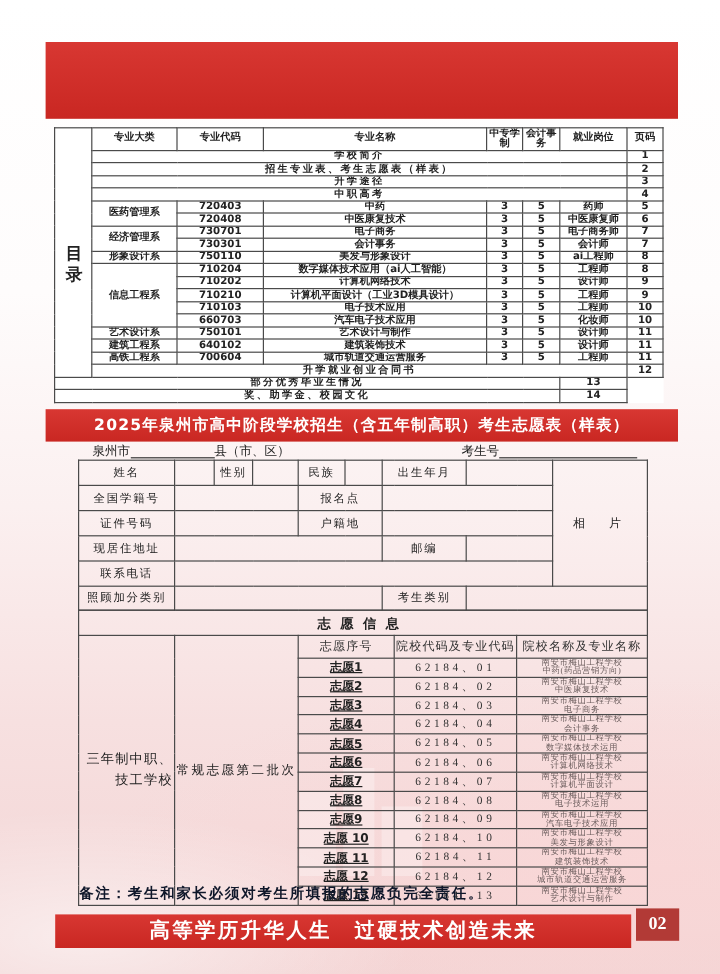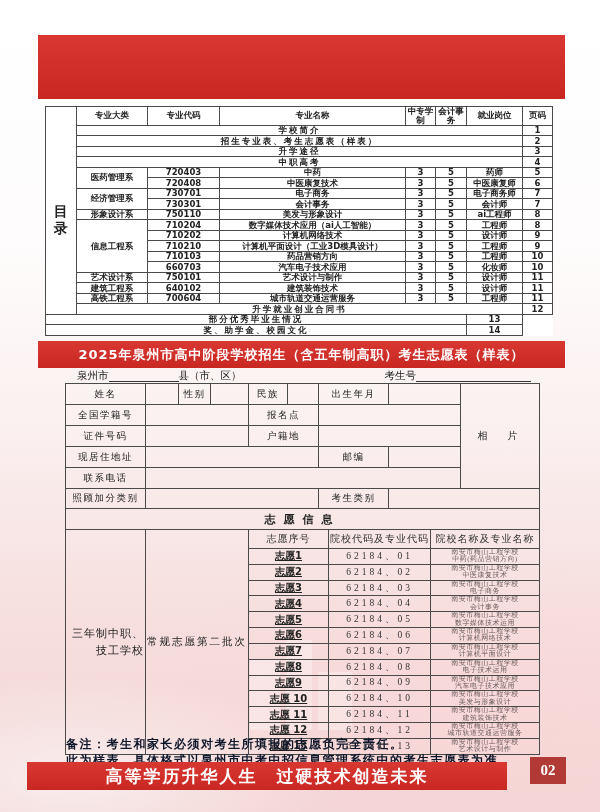--- a/index.html
+++ b/index.html
@@ -49,21 +49,21 @@
   #volunteer .leftlab{font-size:11px;letter-spacing:1px;white-space:pre-line;line-height:1.5;text-align:right;}
   #volunteer .batch{font-size:10.5px;letter-spacing:2px;}
   #volunteer .vno{font-size:10px;font-weight:bold;font-family:"DejaVu Sans",sans-serif;text-decoration:underline;}
   #volunteer .vcode{font-size:9.5px;letter-spacing:3px;color:#333;}
   #volunteer .vschool{font-size:7px;line-height:7.4px;color:#6a5c5c;letter-spacing:0.5px;}
 
   #notes{position:absolute;left:66px;top:736px;width:500px;
     font-family:"Liberation Serif",serif;font-size:12px;font-weight:600;color:#0f172a;
     line-height:16px;letter-spacing:1.5px;}
 
-  #footer-bar{position:absolute;left:27px;top:762px;width:480px;height:28px;color:#fff;
+  #footer-bar{position:absolute;left:46px;top:762px;width:480px;height:28px;color:#fff;
     background:linear-gradient(180deg,#d83732,#c92722);text-align:center;
     font-size:17px;font-weight:bold;line-height:28px;letter-spacing:2px;}
   #page-badge{position:absolute;left:530px;top:757px;width:36px;height:27px;background:#b23a36;
     color:#fff;text-align:center;font-family:"Liberation Serif",serif;
     font-size:15px;font-weight:bold;line-height:27px;}
 </style>
 </head>
 <body>
 
 <div class="wm" style="left:250px;top:660px;width:30px;height:70px;"></div>
@@ -192,21 +192,21 @@
         <td>计算机平面设计（工业3D模具设计）</td>
         <td>3</td>
         <td>5</td>
         <td>工程师</td>
         <td>9</td>
       </tr>
 
       <tr>
 
         <td>710103</td>
-        <td>药品营销方向</td>
+        <td>电子技术应用</td>
         <td>3</td>
         <td>5</td>
         <td>工程师</td>
         <td>10</td>
       </tr>
 
       <tr>
 
         <td>660703</td>
         <td>汽车电子技术应用</td>
@@ -469,21 +469,20 @@
           <div>南安市梅山工程学校</div>
           <div>艺术设计与制作</div>
         </td>
       </tr>
 
   </tbody>
 </table>
 
 <div id="notes">
   <div>备注：考生和家长必须对考生所填报的志愿负完全责任。</div>
-  <div>此为样表，具体格式以泉州市中考中招信息管理系统中的考生志愿表为准。</div>
 </div>
 
 <div id="footer-bar">
   <span>高等学历升华人生　过硬技术创造未来</span>
 </div>
 <div id="page-badge">
   <span>02</span>
 </div>
 
 </body></html>

